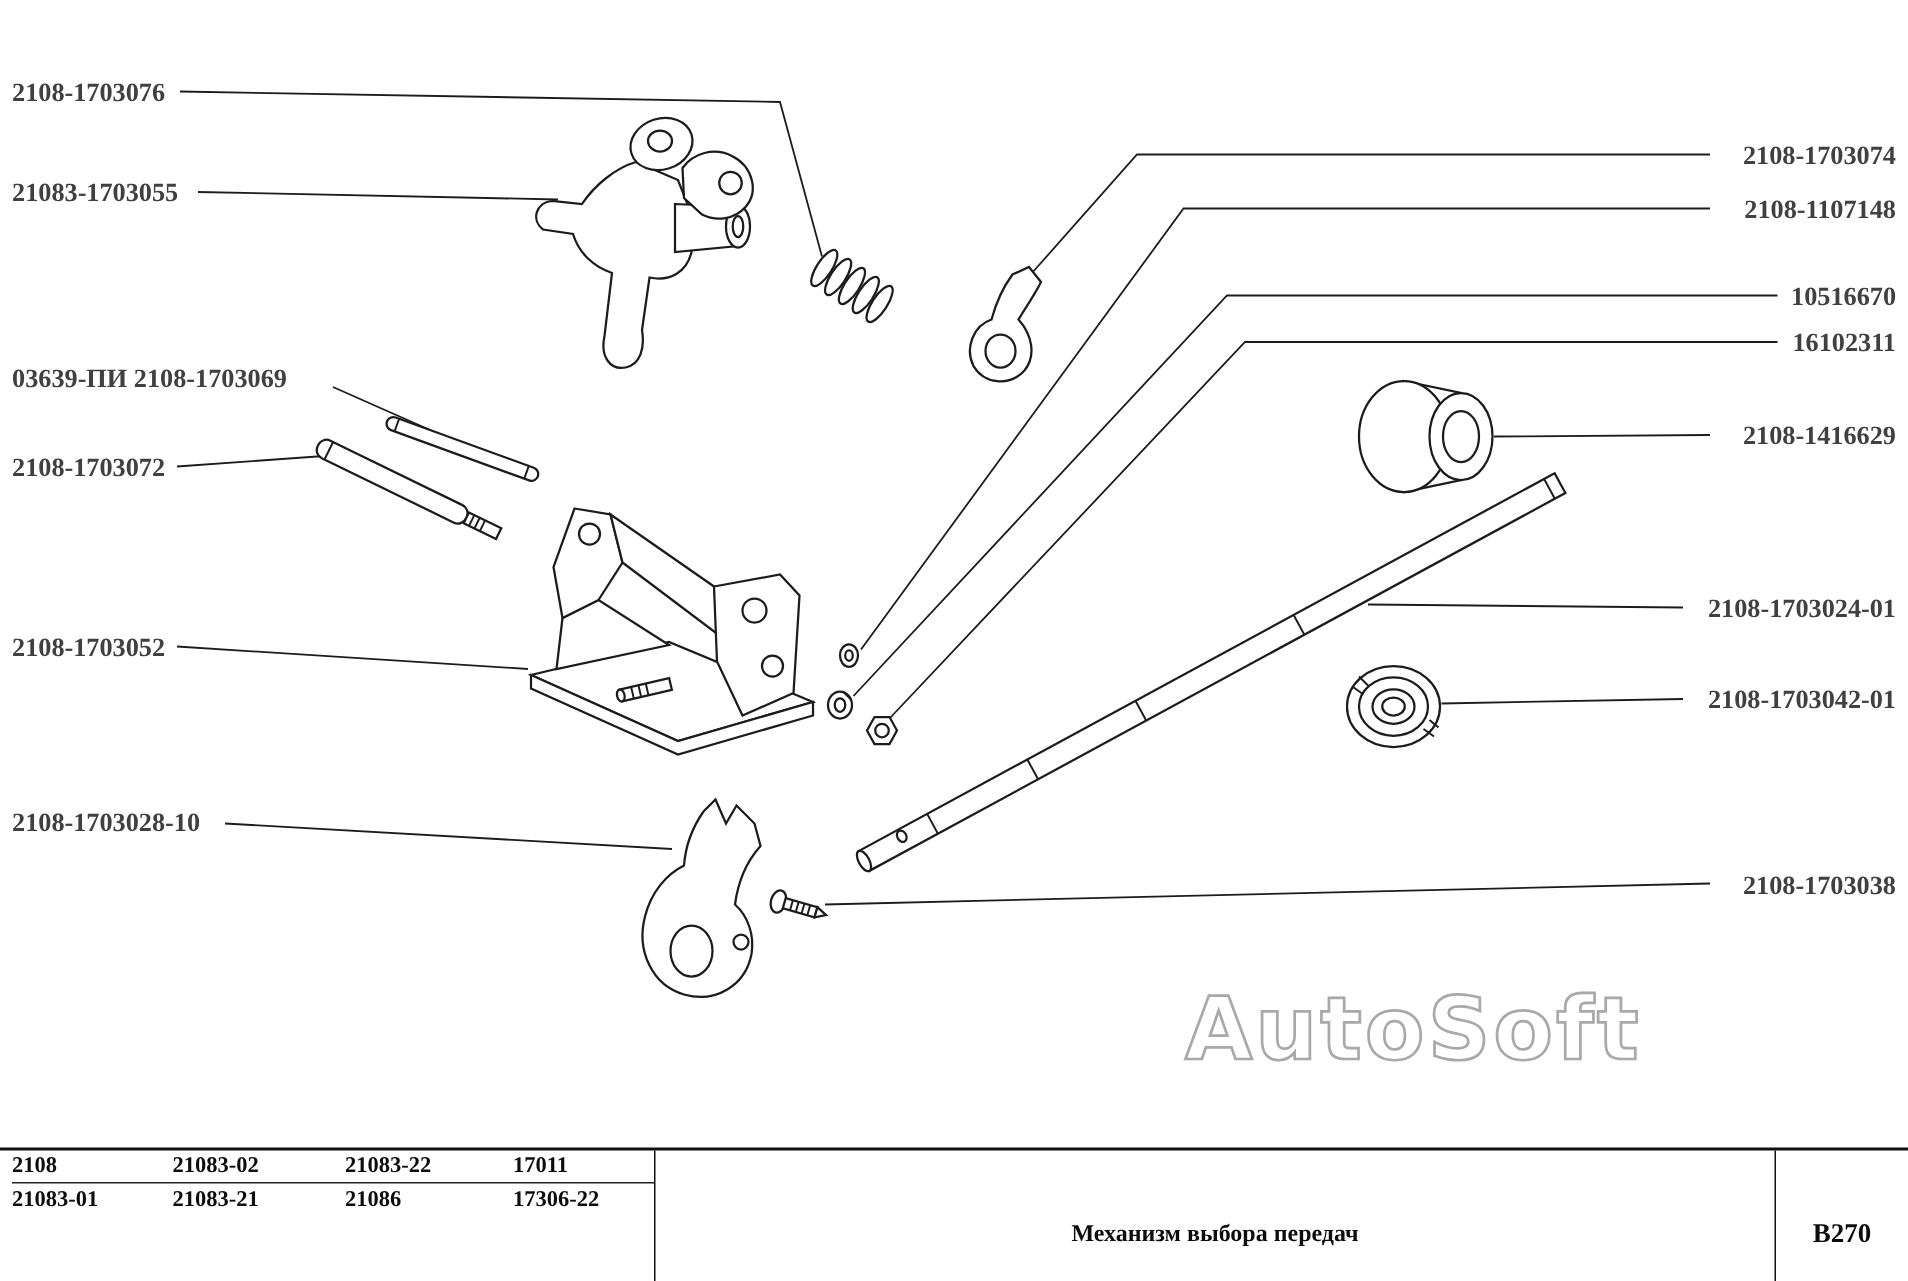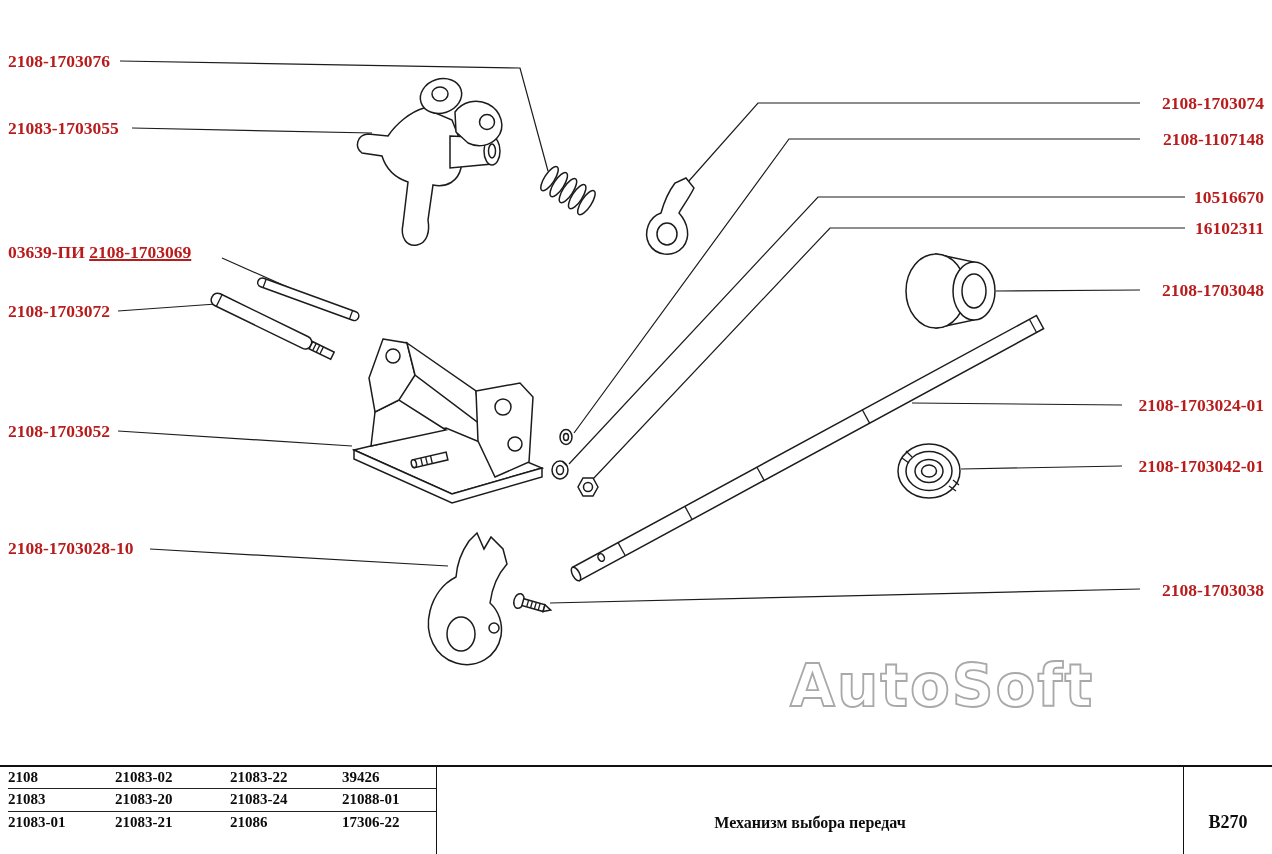--- a/index.html
+++ b/index.html
@@ -29,25 +29,25 @@
     stroke-width:1.8px;
   }
 
   
   .callout {
     position:absolute;
     font-weight:bold;
     font-size:17.5px;
     line-height:20px;
     white-space:nowrap;
-    color:#b91c1c;
+    color:#404040;
   }
   .callout.right { right:8px; text-align:left; }
   .callout.left { left:8px; }
-  .underlined { text-decoration:underline; text-decoration-thickness:1.5px; }
+  .underlined { text-decoration-thickness:1.5px; }
 
   
   .footer {
     position:absolute;
     left:0; top:765px;
     width:1272px; height:113px;
     border-top:2px solid #111;
     display:flex;
     background:#fff;
   }
@@ -244,38 +244,32 @@
     <span class="underlined">2108-1703069</span>
   </div>
   <div class="callout left" style="top:301px">2108-1703072</div>
   <div class="callout left" style="top:421px">2108-1703052</div>
   <div class="callout left" style="top:538px">2108-1703028-10</div>
 
   <div class="callout right" style="top:93px">2108-1703074</div>
   <div class="callout right" style="top:129px">2108-1107148</div>
   <div class="callout right" style="top:187px">10516670</div>
   <div class="callout right" style="top:218px">16102311</div>
-  <div class="callout right" style="top:280px">2108-1703048</div>
+  <div class="callout right" style="top:280px">2108-1416629</div>
   <div class="callout right" style="top:395px">2108-1703024-01</div>
   <div class="callout right" style="top:456px">2108-1703042-01</div>
   <div class="callout right" style="top:580px">2108-1703038</div>
 
   <div class="footer">
     <div class="models">
       <div class="mrow">
         <div>2108</div>
         <div>21083-02</div>
         <div>21083-22</div>
-        <div>39426</div>
-      </div>
-      <div class="mrow">
-        <div>21083</div>
-        <div>21083-20</div>
-        <div>21083-24</div>
-        <div>21088-01</div>
+        <div>17011</div>
       </div>
       <div class="mrow last">
         <div>21083-01</div>
         <div>21083-21</div>
         <div>21086</div>
         <div>17306-22</div>
       </div>
     </div>
     <div class="title-cell">Механизм выбора передач</div>
     <div class="code-cell">B270</div>

